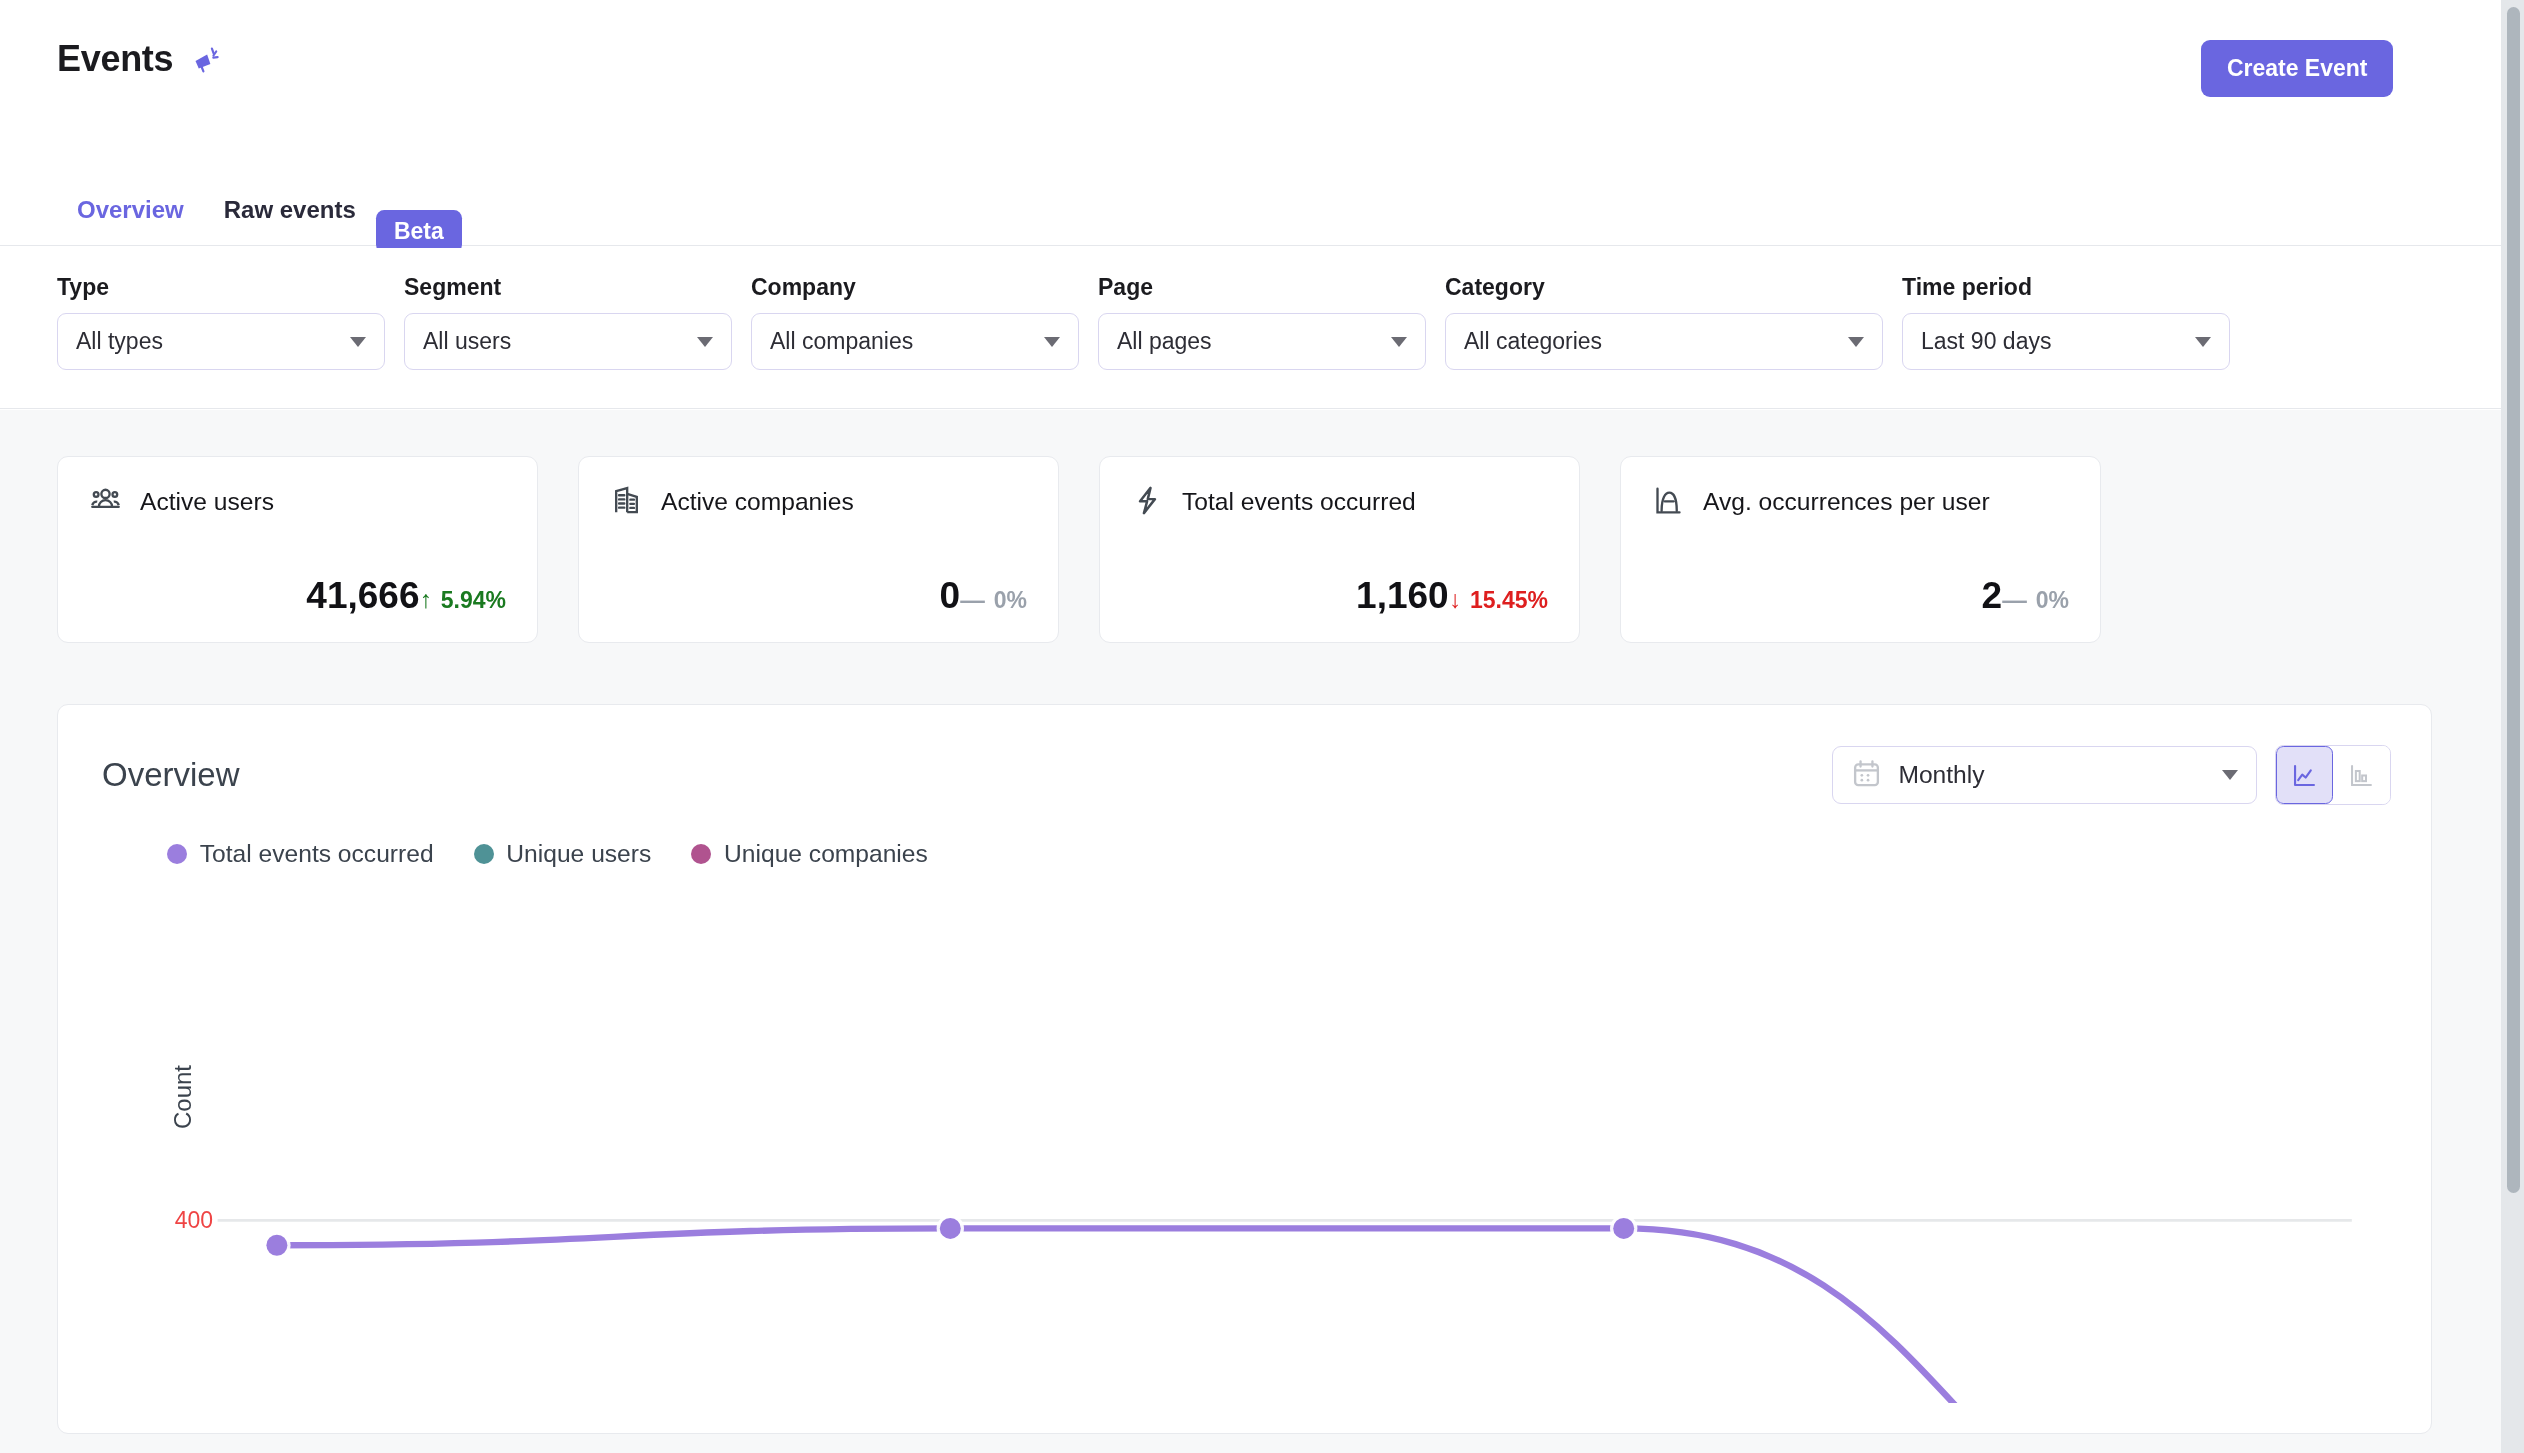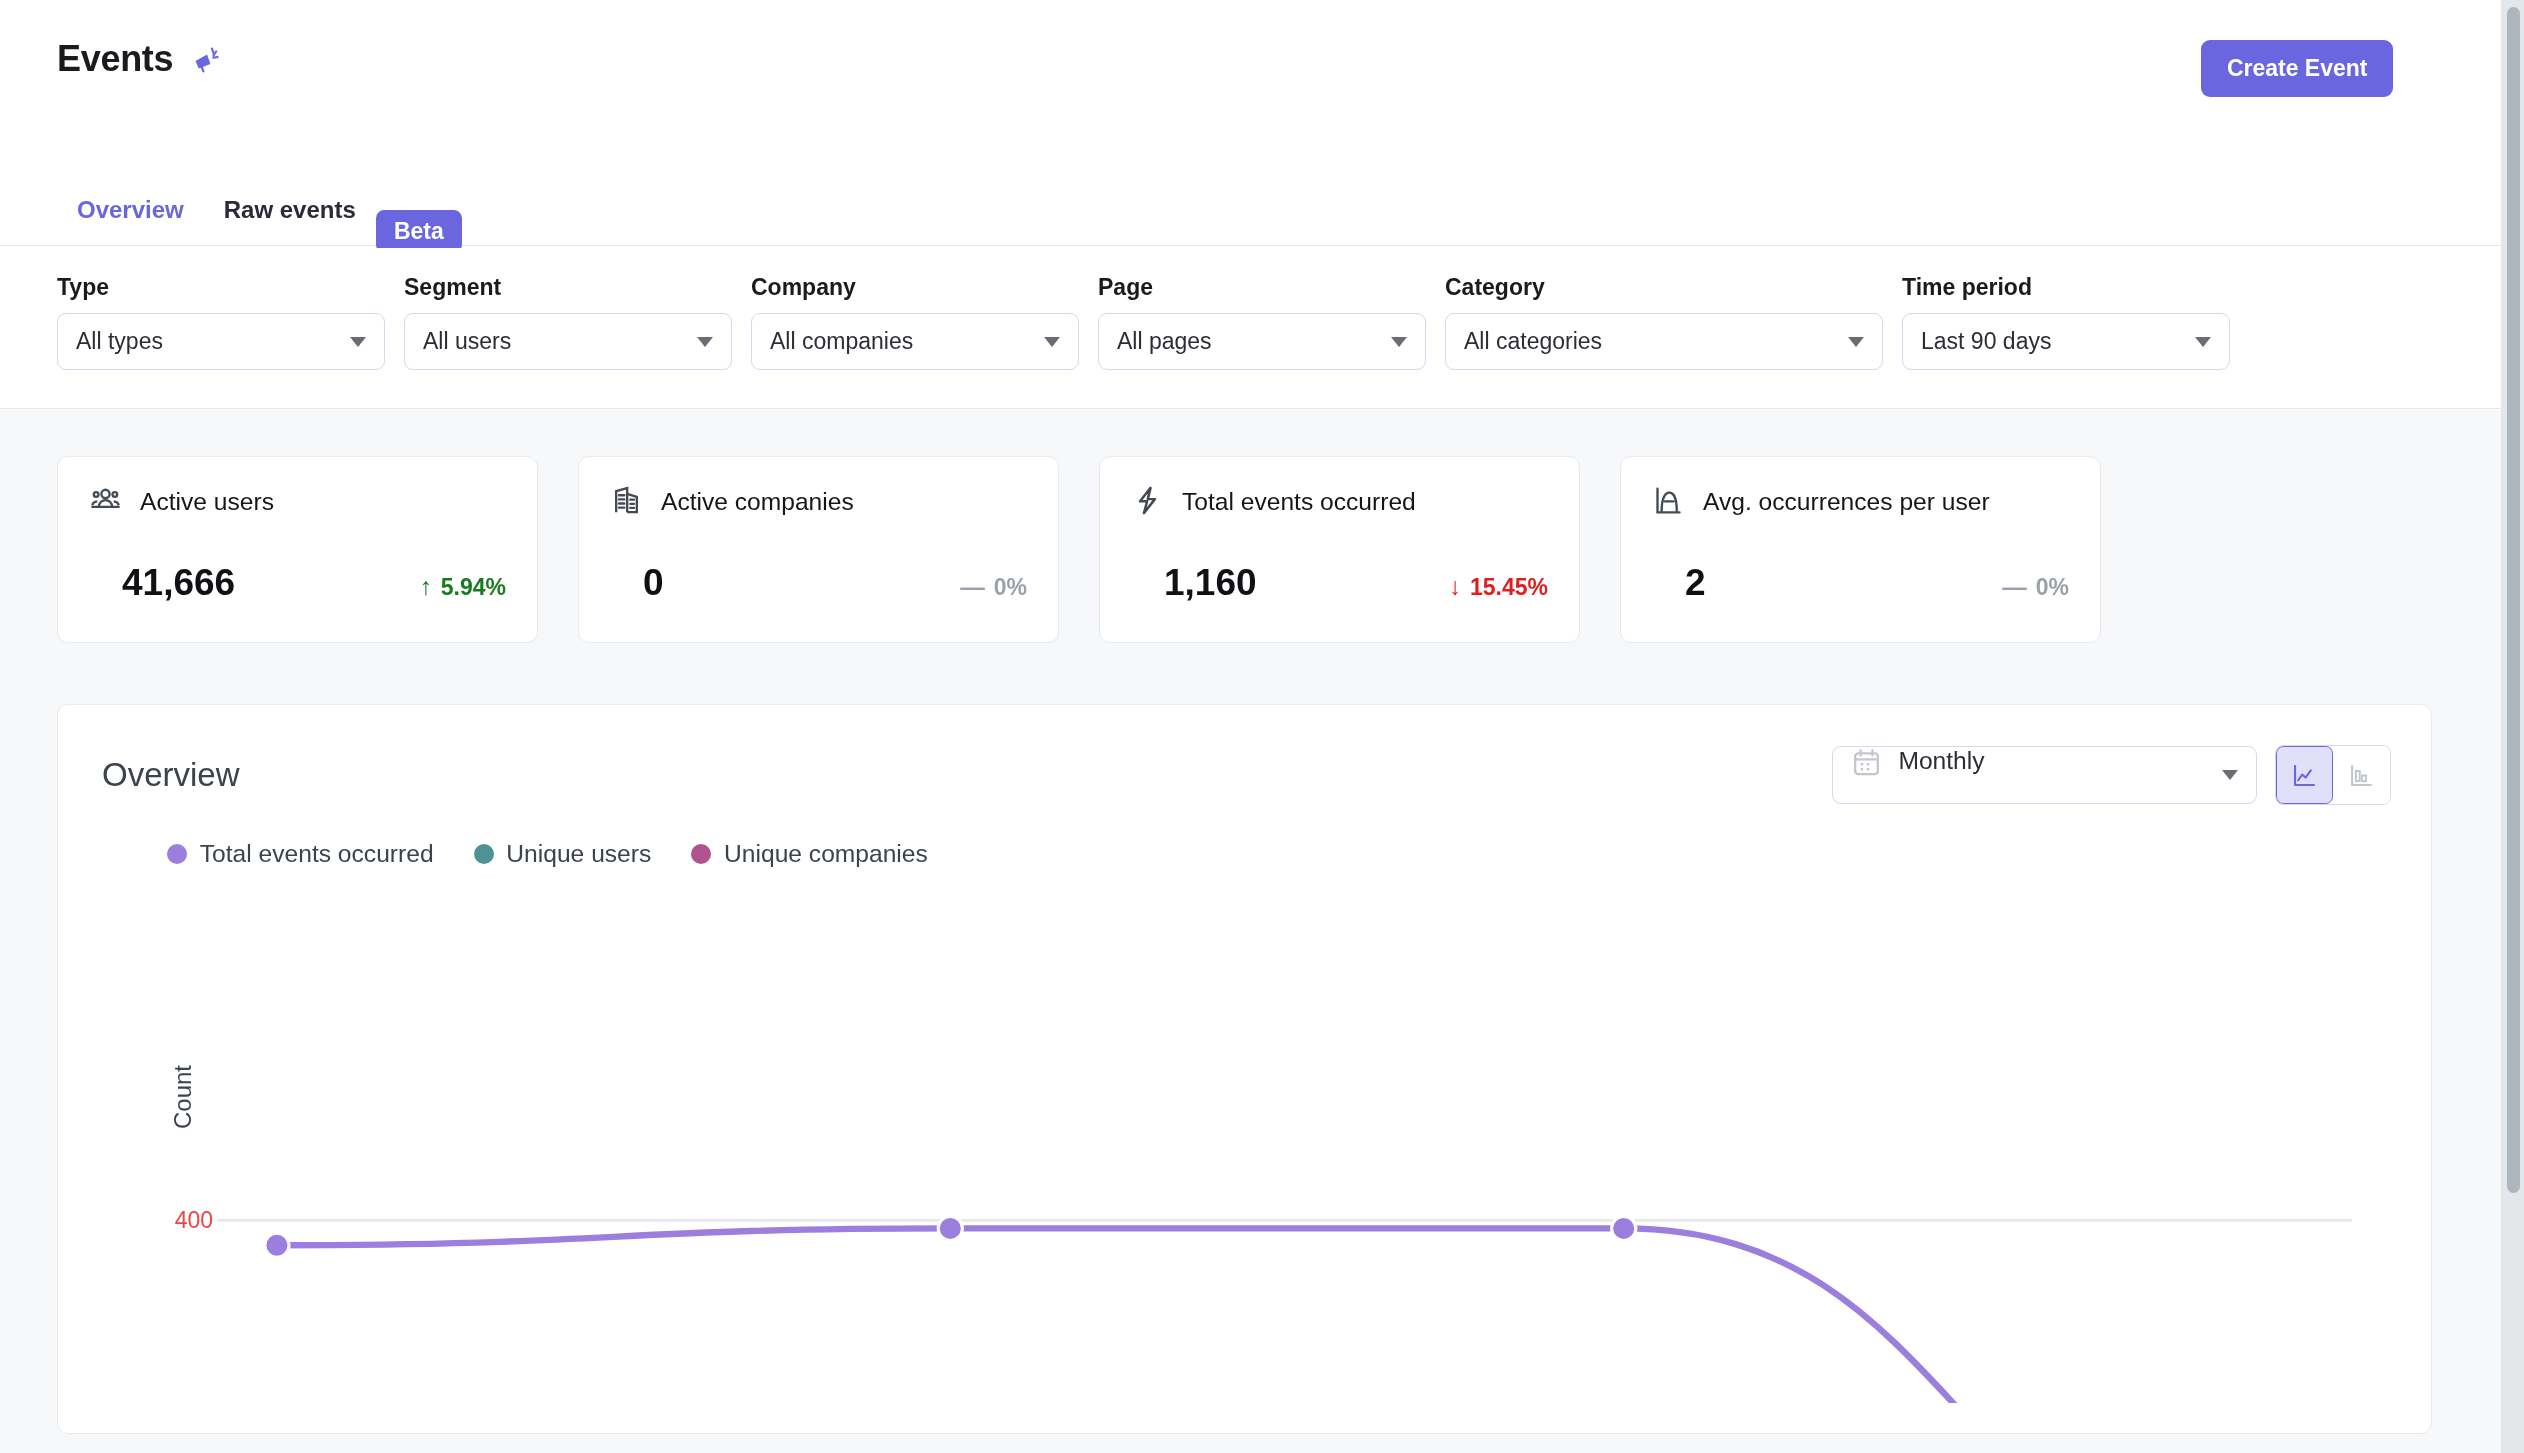--- a/index.html
+++ b/index.html
@@ -97,22 +97,22 @@
   .kpi-row { position: absolute; left: 57px; top: 46px; display: flex; gap: 40px; }
   .kpi-card {
     background: #fff; border: 0.9px solid #e8eaee; border-radius: 11px;
     height: 187px; padding: 27px 31px; position: relative;
   }
   .k0 { width: 481px; } .k1 { width: 481px; }
   .k2 { width: 481px; } .k3 { width: 481px; }
   .kpi-head { display: flex; align-items: center; gap: 18px; }
   .kpi-title { font-size: 24.6px; color: #16161a; }
   .kpi-bottom {
-    position: absolute; left: 31px; right: 31px; bottom: 38px;
-    display: flex; align-items: baseline; justify-content: space-between; margin-left: 33px;
+    position: absolute; left: 31px; right: 31px; bottom: 25px;
+    display: flex; align-items: baseline; justify-content: flex-end;
   }
   .kpi-value { font-size: 37px; font-weight: 600; color: #111115; }
   .kpi-delta { font-size: 23px; font-weight: 600; display: flex; align-items: center; gap: 9px; }
   .delta-up { color: #1a7a20; }
   .delta-down { color: #de1f1f; }
   .delta-flat { color: #9aa1ab; }
   .arrow { font-size: 24.6px; line-height: 1; }
 
   
   .chart-card {
@@ -120,21 +120,21 @@
     background: #fff; border: 0.9px solid #e8eaee; border-radius: 11px;
   }
   .chart-head {
     position: absolute; left: 44px; right: 40px; top: 38px; height: 64px;
     display: flex; align-items: center; justify-content: space-between;
   }
   .chart-title { font-size: 33px; color: #3b434d; font-weight: 400; }
   .chart-ctrls { display: flex; align-items: center; gap: 18px; }
   .period-select {
     width: 425px; height: 58px; border: 0.9px solid #d9d6f0; border-radius: 9px;
-    display: flex; padding: 0 18px; gap: 16.4px;
+    display: flex; align-items: center; padding: 0 18px; gap: 16.4px;
     position: relative; cursor: pointer;
   }
   .period-text { font-size: 24.6px; color: #2d2d35; }
   .toggle-group { display: flex; border: 0.9px solid #d9d6f0; border-radius: 8.2px; overflow: hidden; }
   .toggle-btn {
     width: 57px; height: 58px; display: flex; align-items: center; justify-content: center;
     background: #fff; cursor: pointer;
   }
   .toggle-btn.active { background: #e2e0f8; border: 1.8px solid #6a66e0; border-radius: 7.3px; }
 

